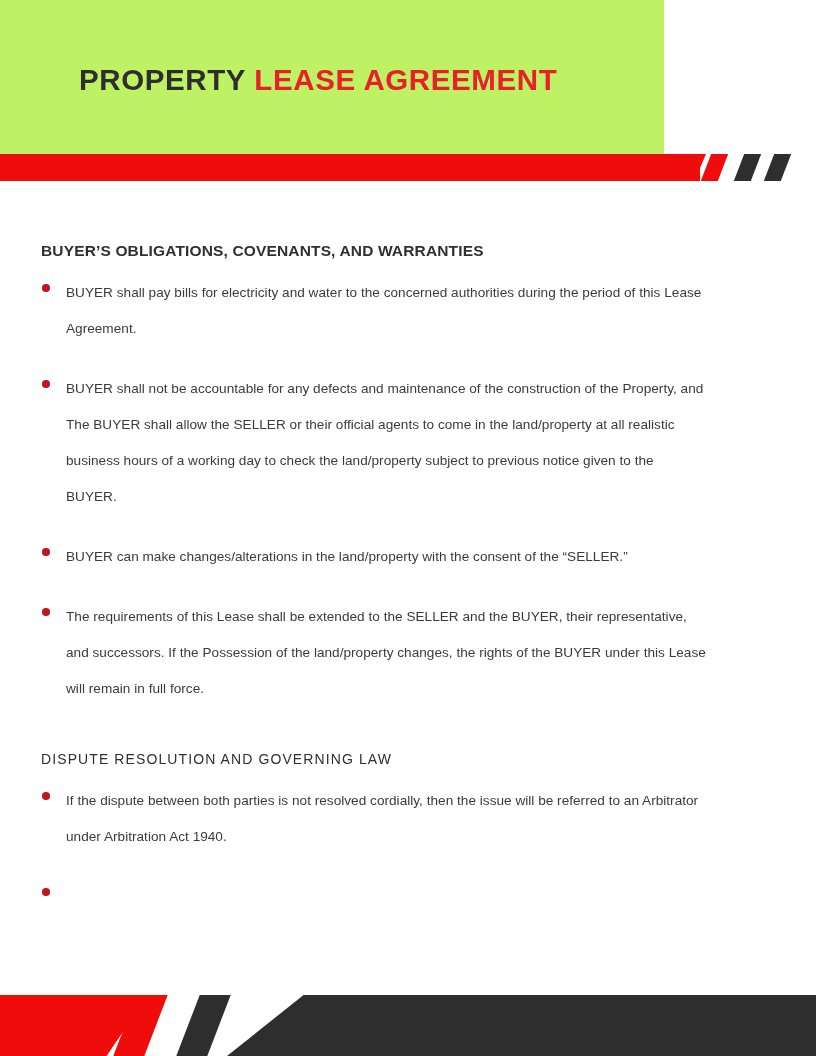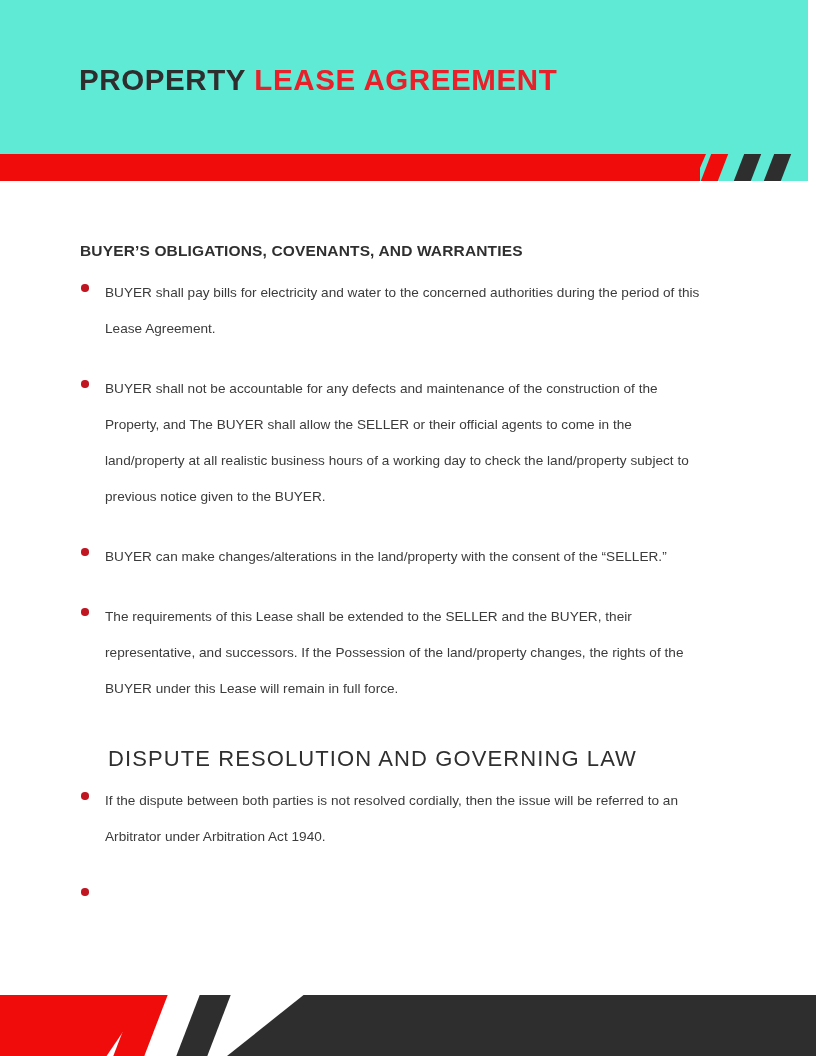--- a/index.html
+++ b/index.html
@@ -13,23 +13,23 @@
     font-family: "Liberation Sans", sans-serif;
     background: #ffffff;
     position: relative;
     overflow: hidden;
   }
 
   
   .page-header {
     position: absolute;
     top: 0; left: 0;
-    width: 808px;
+    width: 664px;
     height: 181px;
-    background: #5eead4;
+    background: #bef264;
   }
 
   .header-title {
     position: absolute;
     left: 79px;
     top: 63px;
     font-size: 29.5px;
     font-weight: bold;
     letter-spacing: 0.6px;
     white-space: nowrap;
@@ -74,40 +74,39 @@
   }
   .hslash.red  { background: #f10c0c; }
   .hslash.dark { background: #2e2e2e; }
 
   
   .content {
     position: absolute;
     left: 0;
     top: 181px;
     width: 768px;
-    padding: 60px 62px 0 80px;
+    padding: 60px 62px 0 41px;
   }
 
   .section { margin-bottom: 0; }
 
   .section-heading {
     color: #2f2f2f;
     font-size: 15.5px;
     line-height: 20px;
     white-space: nowrap;
   }
   .section-heading.strong {
     font-weight: bold;
     letter-spacing: 0.15px;
   }
   .section-heading.medium {
     font-weight: normal;
     letter-spacing: 1.1px;
-    font-size: 22px;
-    margin-left: 28px;
+    font-size: 14px;
   }
 
   .bullet-list {
     list-style: none;
     margin-top: 14px;
   }
 
   .bullet-item {
     position: relative;
     padding-left: 25px;

